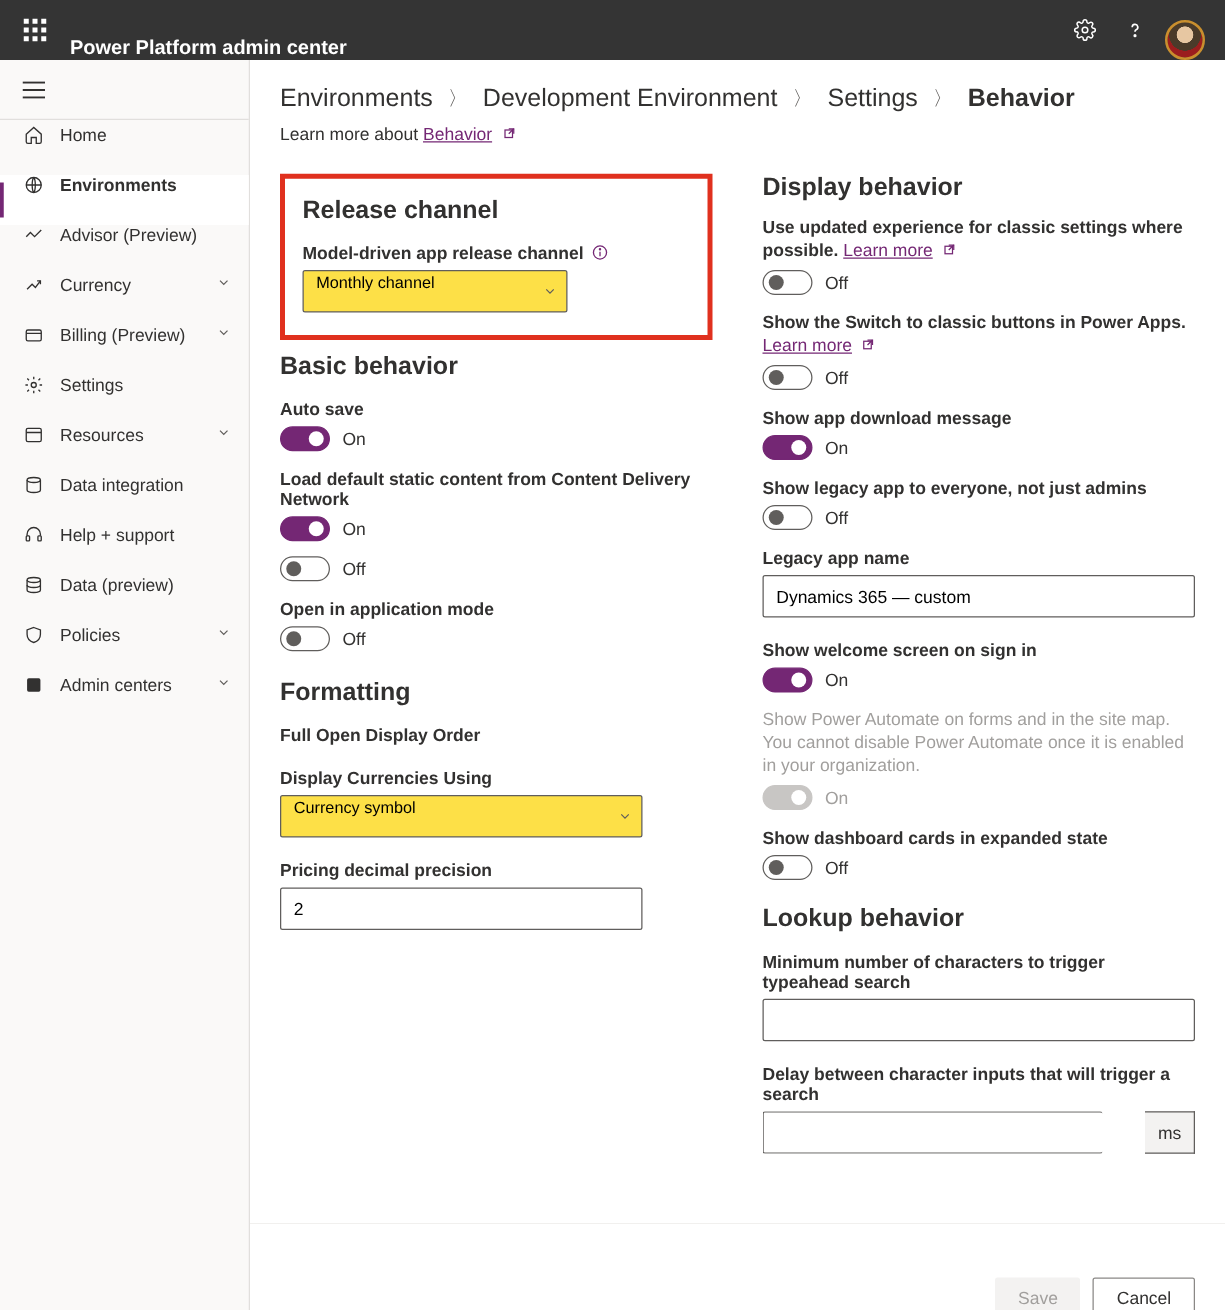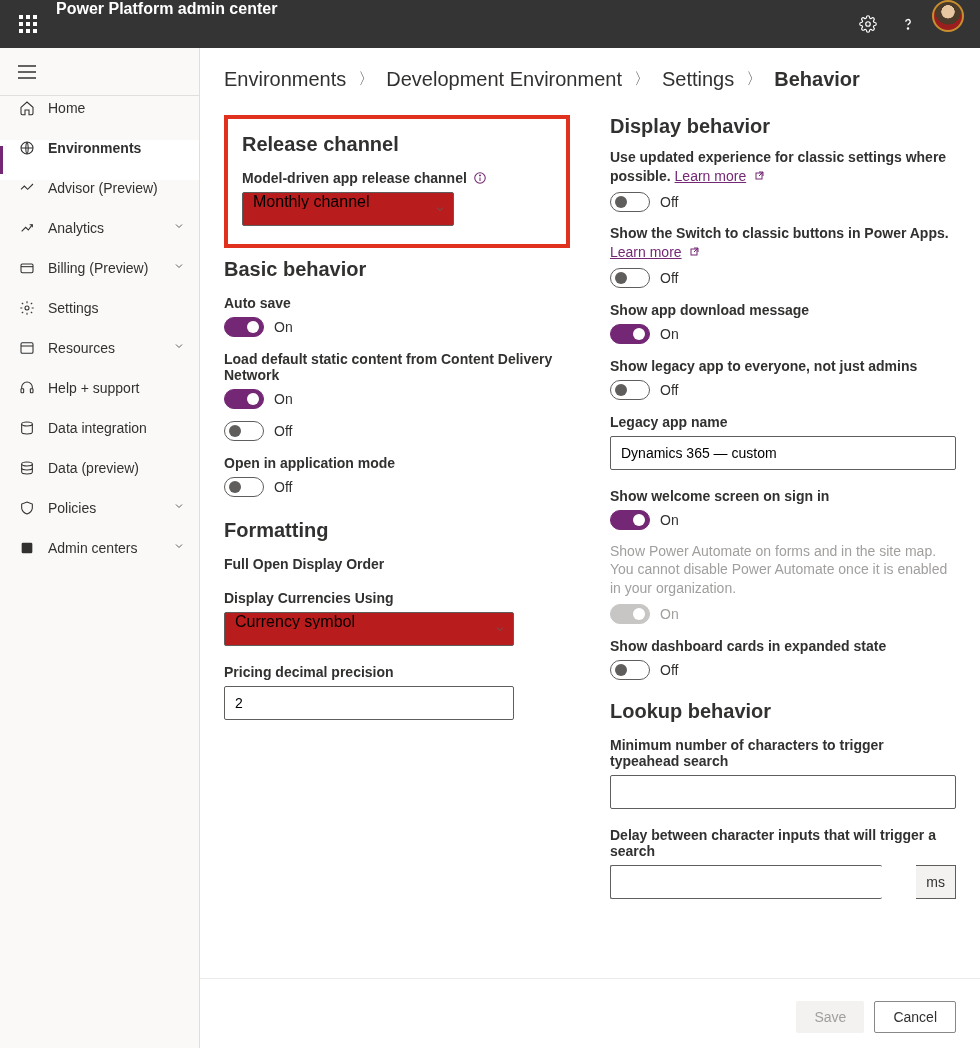--- a/index.html
+++ b/index.html
@@ -10,21 +10,21 @@
     --border:#8a8886;
     --light-border:#e1dfdd;
     --bg:#faf9f8;
     --dark:#343434;
   }
   *{box-sizing:border-box;font-family:"Segoe UI",Segoe,Arial,sans-serif;}
   html,body{margin:0;padding:0;height:100%;}
   body{background:#fff;color:var(--text);width:980px;height:1048px;overflow:hidden;position:relative;}
 
   
-  .topbar{height:48px;background:var(--dark);color:#fff;display:flex;align-items:flex-start;padding:0 8px;}
+  .topbar{height:48px;background:var(--dark);color:#fff;display:flex;align-items:flex-end;padding:0 8px;}
   .waffle{width:40px;height:48px;display:flex;align-items:center;justify-content:center;cursor:pointer;}
   .dot9{display:grid;grid-template-columns:repeat(3,4px);grid-gap:3px;}
   .dot9 span{width:4px;height:4px;background:#fff;display:block;}
   .app-title{font-size:16px;font-weight:600;margin-left:8px;}
   .topbar-spacer{flex:1;}
   .topbar-ico{width:40px;height:48px;display:flex;align-items:center;justify-content:center;cursor:pointer;}
   .avatar{width:32px;height:32px;border-radius:50%;background:radial-gradient(circle at 50% 35%, #e7c7a2 0 28%, #4a3b2a 30% 55%, #9b1e1e 56% 100%);border:2px solid #c98f2e;margin:0 8px 0 4px;cursor:pointer;}
 
   
   .shell{display:flex;height:calc(100% - 48px);}
@@ -61,42 +61,42 @@
   h2.sec{font-size:20px;font-weight:600;margin:0 0 10px 0;}
   .field-label{font-size:14px;font-weight:600;margin:14px 0 6px 0;display:flex;align-items:center;gap:6px;}
   .body-text{font-size:14px;font-weight:600;line-height:1.35;margin:0 0 6px 0;}
   .body-text a{color:var(--purple-link);text-decoration:underline;font-weight:400;}
   .body-text.muted{color:#a19f9d;font-weight:400;}
 
   .callout{border:4px solid #e0301e;padding:14px 14px 18px 14px;margin-bottom:10px;}
 
   .select{position:relative;width:100%;max-width:290px;}
   .callout .select{max-width:212px;}
-  select.ctrl{width:100%;height:34px;border:1px solid #605e5c;border-radius:2px;background:#b91c1c;font-size:16px;padding:0 28px 16px 10px;appearance:none;-webkit-appearance:none;cursor:pointer;}
+  select.ctrl{width:100%;height:34px;border:1px solid #605e5c;border-radius:2px;background:#fde047;font-size:13px;padding:0 28px 16px 10px;appearance:none;-webkit-appearance:none;cursor:pointer;}
   .select .dd{position:absolute;right:8px;top:50%;transform:translateY(-50%);pointer-events:none;color:#605e5c;}
 
   input.text{width:100%;max-width:290px;height:34px;border:1px solid #605e5c;border-radius:2px;padding:0 10px;font-size:14px;}
   .input-suffix{display:flex;max-width:290px;gap:34px;}
   .input-suffix input{flex:1;border-right:none;}
   .input-suffix .suffix{border:1px solid #605e5c;border-left:none;background:#f3f2f1;display:flex;align-items:center;padding:0 10px;font-size:14px;}
 
   .toggle-row{display:flex;align-items:center;gap:10px;margin:6px 0 12px 0;}
   .toggle{width:40px;height:20px;border-radius:10px;position:relative;cursor:pointer;border:1px solid #605e5c;background:#fff;}
   .toggle .knob{position:absolute;width:12px;height:12px;border-radius:50%;top:3px;left:4px;background:#605e5c;transition:none;}
   .toggle.on{background:var(--purple);border-color:var(--purple);}
   .toggle.on .knob{left:auto;right:4px;background:#fff;}
   .toggle.disabled{background:#c8c6c4;border-color:#c8c6c4;cursor:not-allowed;}
   .toggle.disabled .knob{background:#fff;right:4px;left:auto;}
   .tlabel{font-size:14px;}
   .tlabel.muted{color:#a19f9d;}
 
   .info-ico{color:var(--purple);}
 
   
-  .footer{position:absolute;left:0;right:0;bottom:0;height:70px;border-top:1px solid #edebe9;background:#fff;display:flex;align-items:center;justify-content:flex-end;padding:0 24px 0 24px;gap:10px;}
+  .footer{position:absolute;left:0;right:0;bottom:0;height:70px;border-top:1px solid #edebe9;background:#fff;display:flex;align-items:flex-end;justify-content:flex-end;padding:0 24px 0 24px;gap:10px;}
   .btn{height:32px;padding:0 18px;font-size:14px;border-radius:2px;cursor:pointer;}
   .btn.primary{background:#f3f2f1;color:#a19f9d;border:none;}
   .btn.secondary{background:#fff;border:1px solid #8a8886;color:var(--text);}
   .footer .btn{margin-bottom:-6px;} 
 
   svg{display:block;}
 </style>
 </head>
 <body>
 
@@ -167,21 +167,21 @@
           </span>
         <span>Advisor (Preview)</span>
       </div>
       <div class="navitem">
         <span class="ic">
             <svg width="16" height="16" viewBox="0 0 24 24" fill="none" stroke="#323130" stroke-width="1.6">
               <polyline points="4 17 10 11 14 15 20 7"></polyline>
               <polyline points="16 7 20 7 20 11"></polyline>
             </svg>
           </span>
-        <span>Analytics</span>
+        <span>Currency</span>
         <span class="chev">
             <svg width="12" height="12" viewBox="0 0 24 24" fill="none" stroke="#605e5c" stroke-width="2">
               <polyline points="6 9 12 15 18 9"></polyline>
             </svg>
           </span>
       </div>
       <div class="navitem">
         <span class="ic">
             <svg width="16" height="16" viewBox="0 0 24 24" fill="none" stroke="#323130" stroke-width="1.6">
               <rect x="3" y="6" width="18" height="13" rx="2"></rect>
@@ -214,35 +214,35 @@
         <span>Resources</span>
         <span class="chev">
             <svg width="12" height="12" viewBox="0 0 24 24" fill="none" stroke="#605e5c" stroke-width="2">
               <polyline points="6 9 12 15 18 9"></polyline>
             </svg>
           </span>
       </div>
       <div class="navitem">
         <span class="ic">
             <svg width="16" height="16" viewBox="0 0 24 24" fill="none" stroke="#323130" stroke-width="1.6">
+              <ellipse cx="12" cy="6" rx="8" ry="3"></ellipse>
+              <path d="M4 6v12c0 1.7 3.6 3 8 3s8-1.3 8-3V6"></path>
+            </svg>
+          </span>
+        <span>Data integration</span>
+      </div>
+      <div class="navitem">
+        <span class="ic">
+            <svg width="16" height="16" viewBox="0 0 24 24" fill="none" stroke="#323130" stroke-width="1.6">
               <path d="M4 13v-2a8 8 0 0 1 16 0v2"></path>
               <rect x="3" y="13" width="4" height="6" rx="1"></rect>
               <rect x="17" y="13" width="4" height="6" rx="1"></rect>
             </svg>
           </span>
         <span>Help + support</span>
-      </div>
-      <div class="navitem">
-        <span class="ic">
-            <svg width="16" height="16" viewBox="0 0 24 24" fill="none" stroke="#323130" stroke-width="1.6">
-              <ellipse cx="12" cy="6" rx="8" ry="3"></ellipse>
-              <path d="M4 6v12c0 1.7 3.6 3 8 3s8-1.3 8-3V6"></path>
-            </svg>
-          </span>
-        <span>Data integration</span>
       </div>
       <div class="navitem">
         <span class="ic">
             <svg width="16" height="16" viewBox="0 0 24 24" fill="none" stroke="#323130" stroke-width="1.6">
               <ellipse cx="12" cy="6" rx="8" ry="3"></ellipse>
               <path d="M4 6v6c0 1.7 3.6 3 8 3s8-1.3 8-3V6"></path>
               <path d="M4 12v6c0 1.7 3.6 3 8 3s8-1.3 8-3v-6"></path>
             </svg>
           </span>
         <span>Data (preview)</span>
@@ -283,20 +283,28 @@
         <div class="crumbs">
           <span class="c">Environments</span>
           <span class="sep">〉</span>
           <span class="c">Development Environment</span>
           <span class="sep">〉</span>
           <span class="c">Settings</span>
           <span class="sep">〉</span>
           <span class="cur">Behavior</span>
         </div>
 
+        <div class="learn">
+          <span>Learn more about </span><a>Behavior</a>
+          <span class="ext-ico"><svg width="12" height="12" viewBox="0 0 24 24" fill="none" stroke="#742774" stroke-width="2">
+                <rect x="4" y="4" width="12" height="12"></rect>
+                <path d="M10 2h8v8"></path>
+                <line x1="18" y1="2" x2="10" y2="10"></line>
+              </svg></span>
+        </div>
 
         <div class="cols">
 
           <div class="col">
 
             <div class="callout">
               <h2 class="sec">Release channel</h2>
               <div class="field-label">
                 <span>Model-driven app release channel</span>
                 <span class="info-ico">

